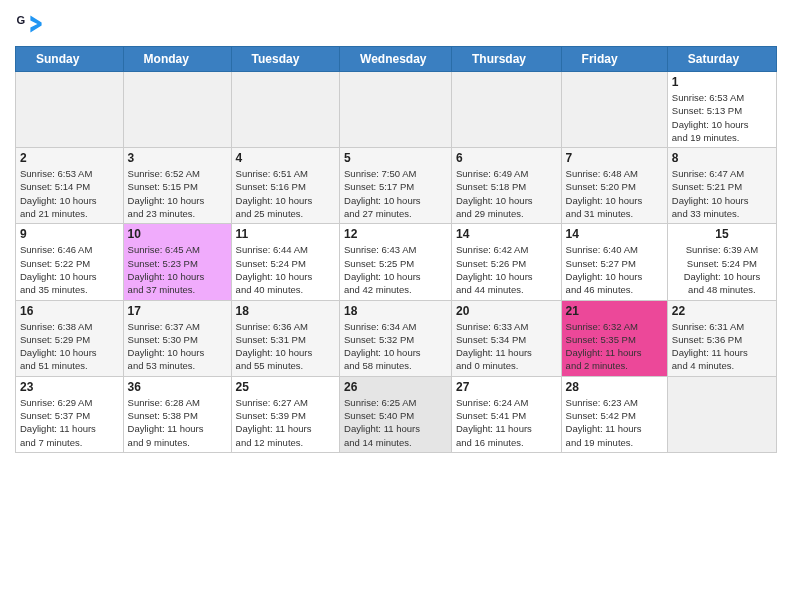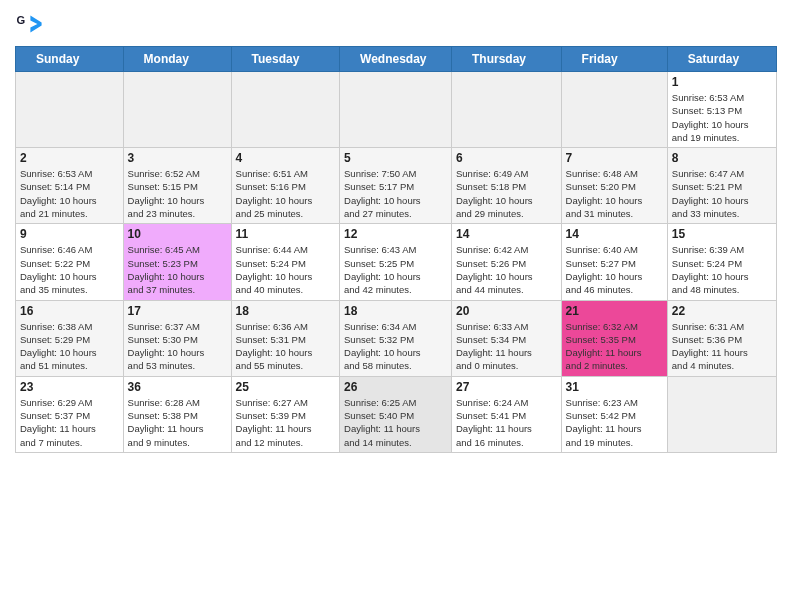--- a/index.html
+++ b/index.html
@@ -232,21 +232,21 @@
 Daylight: 10 hours
 and 44 minutes.</div>
           </td>
           <td style="background: rgb(255, 255, 255);">
             <span class="day-num">14</span>
             <div class="day-info" style="white-space: pre-line;">Sunrise: 6:40 AM
 Sunset: 5:27 PM
 Daylight: 10 hours
 and 46 minutes.</div>
           </td>
-          <td style="background: rgb(255, 255, 255);">
+          <td style="background: rgb(255, 255, 255); text-align: center;">
             <span class="day-num">15</span>
             <div class="day-info" style="white-space: pre-line;">Sunrise: 6:39 AM
 Sunset: 5:24 PM
 Daylight: 10 hours
 and 48 minutes.</div>
           </td>
         </tr>
         <tr class="row4">
           <td style="background: rgb(245, 245, 245);">
             <span class="day-num">16</span>
@@ -328,21 +328,21 @@
 and 14 minutes.</div>
           </td>
           <td style="background: rgb(255, 255, 255);">
             <span class="day-num">27</span>
             <div class="day-info" style="white-space: pre-line;">Sunrise: 6:24 AM
 Sunset: 5:41 PM
 Daylight: 11 hours
 and 16 minutes.</div>
           </td>
           <td style="background: rgb(255, 255, 255);">
-            <span class="day-num">31</span>
+            <span class="day-num">28</span>
             <div class="day-info" style="white-space: pre-line;">Sunrise: 6:23 AM
 Sunset: 5:42 PM
 Daylight: 11 hours
 and 19 minutes.</div>
           </td>
           <td class="empty"></td>
         </tr>
       </tbody>
   </table>
 </div>

